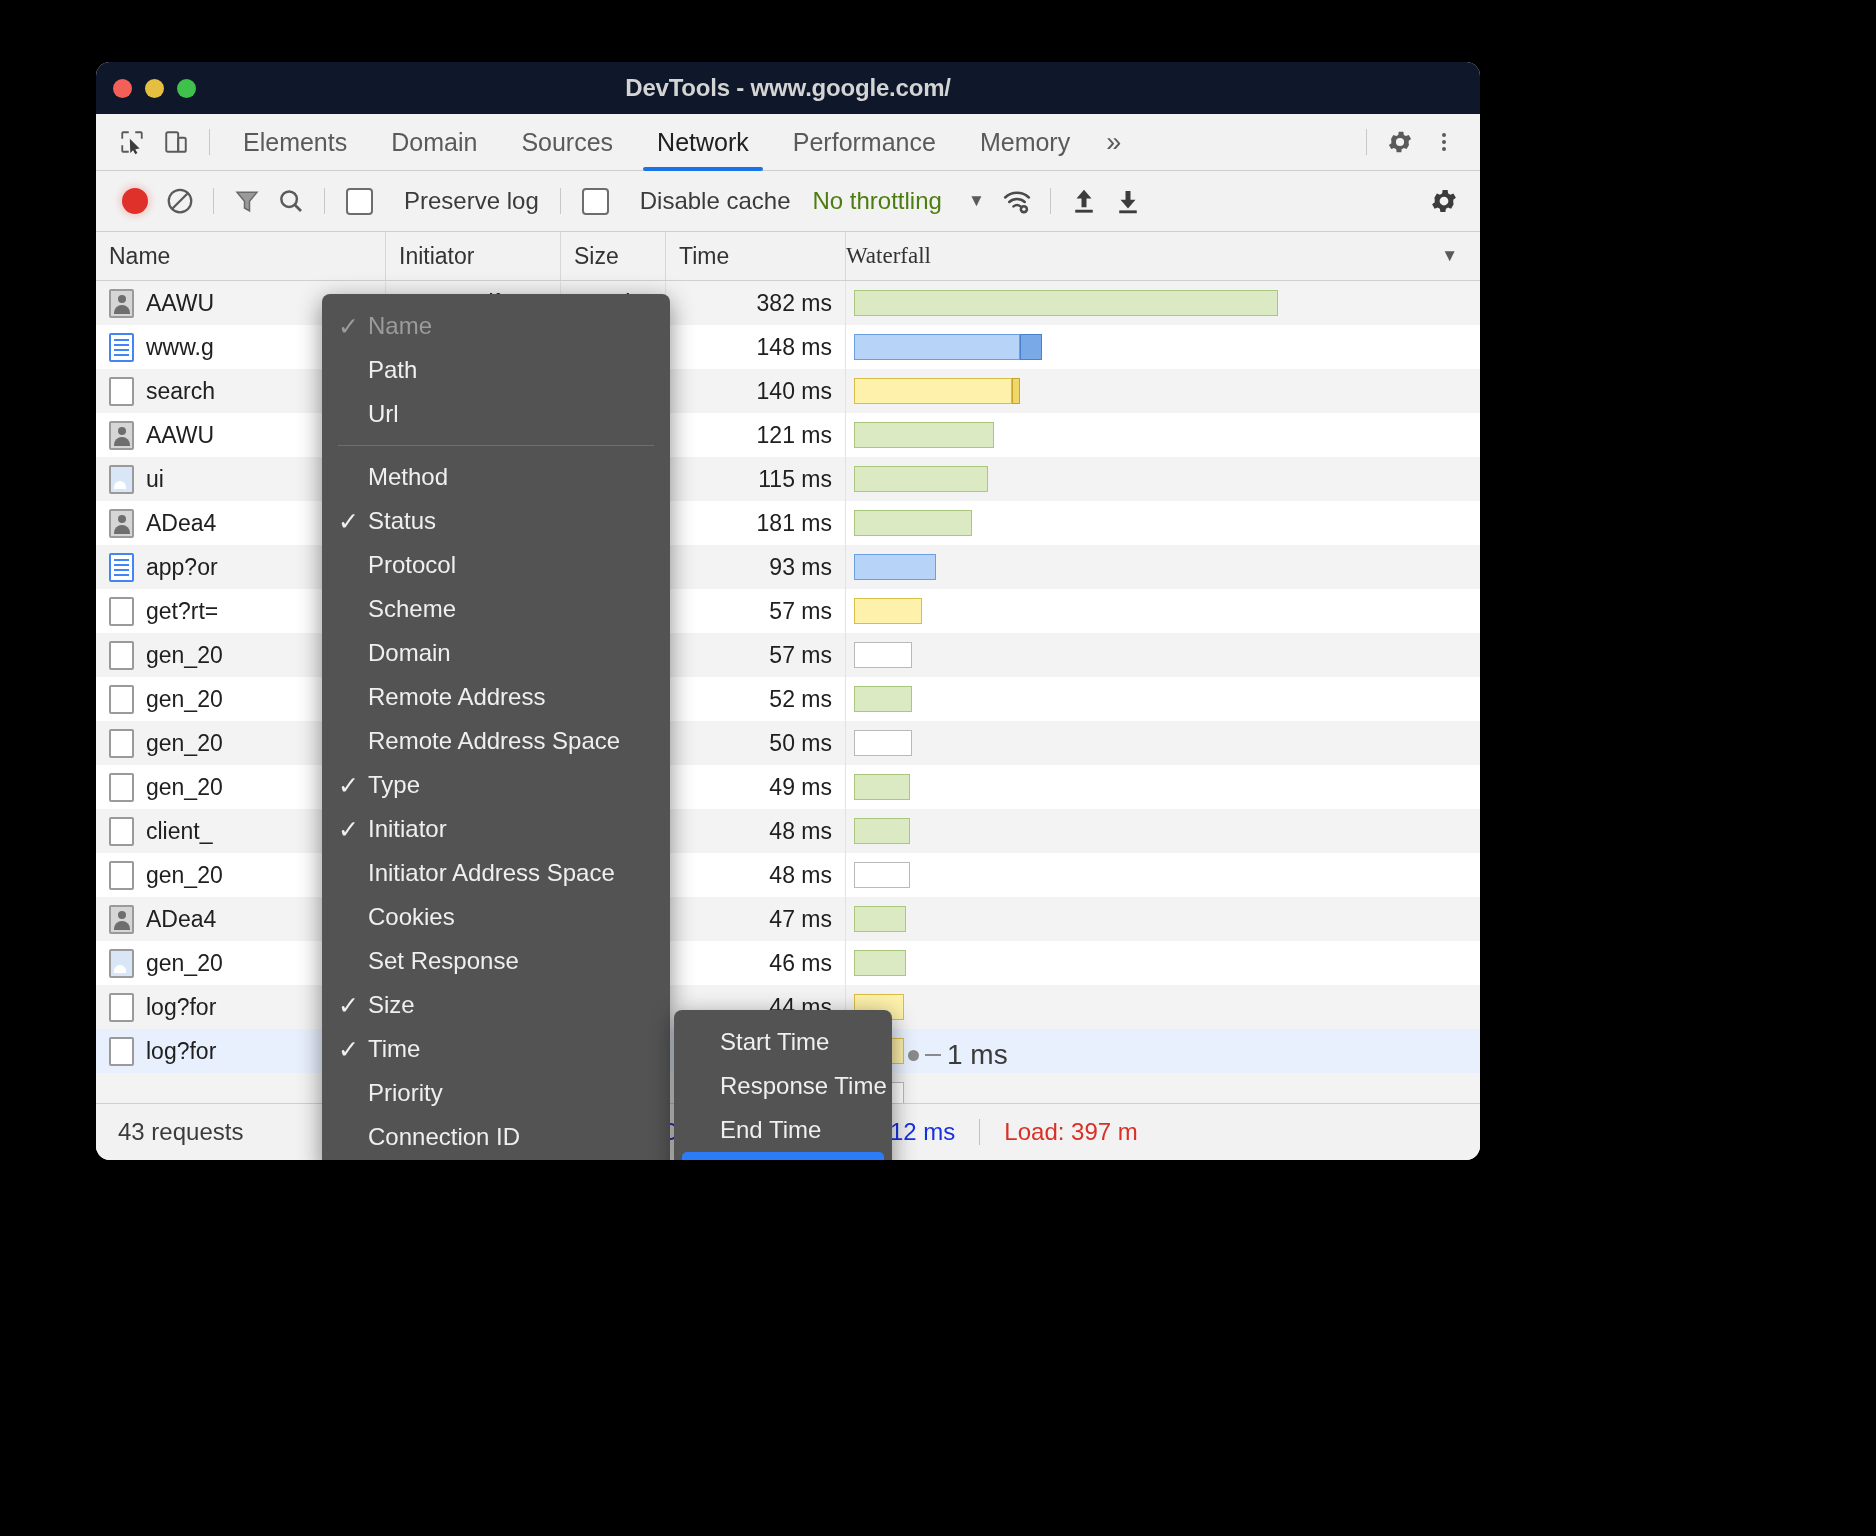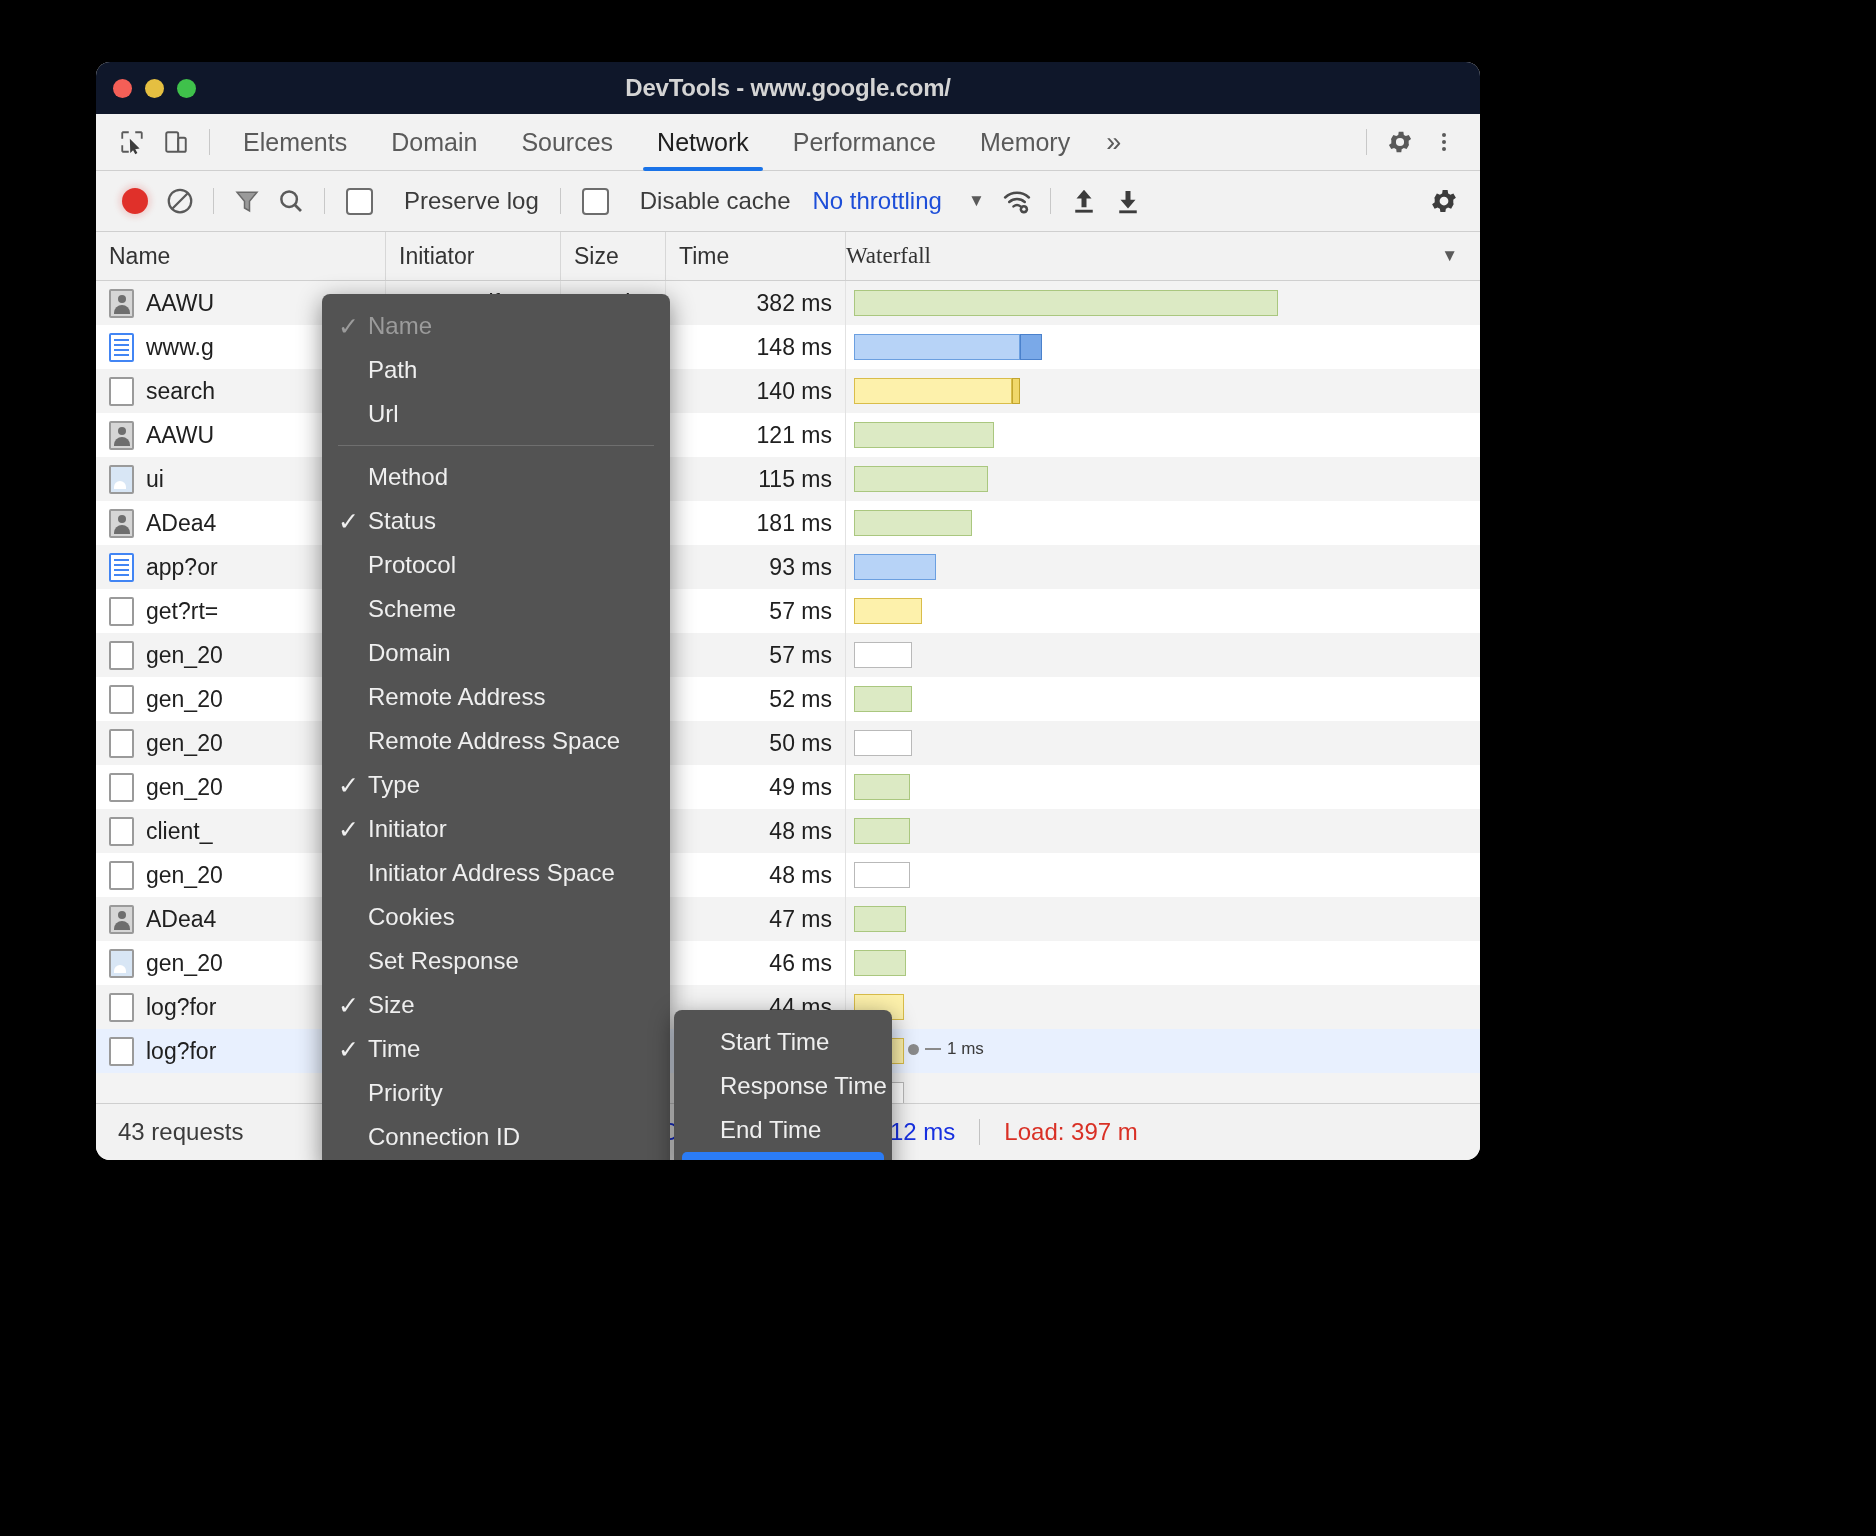--- a/index.html
+++ b/index.html
@@ -113,21 +113,21 @@
     width: 23px; height: 23px;
     border: 2px solid #6d6d6d;
     border-radius: 4px;
     background: #fff;
   }
   .cb-label { font-size: 24px; color: #3b3b3b; margin-left: 20px; }
   .throttle {
     display: flex; align-items: center; gap: 26px;
     margin-left: 12px; cursor: pointer;
   }
-  .throttle .name { font-size: 24px; color: #1d4ed8; }
+  .throttle .name { font-size: 24px; color: #4d7c0f; }
   .caret { font-size: 17px; color: #5a5a5a; }
   
   .content { flex: 1 1 auto; position: relative; overflow: hidden; background: #fff; }
   .grid-header {
     display: flex;
     height: 48px;
     background: #f2f2f2;
     border-bottom: 1px solid #cfcfcf;
     align-items: center;
     font-size: 23px;
@@ -222,21 +222,21 @@
   .wf-yellow{ background: #fdf1ab; border: 1px solid #d9bd4a; }
   .wf-white { background: #ffffff; border: 1px solid #b9b9b9; }
   .wf-tail {
     position: absolute; top: 9px; height: 26px;
     background: #7aa9e8; border: 1px solid #4a81cc; box-sizing: border-box;
   }
   .wf-tail.yellow { background: #f0d76a; border-color: #c3a52e; }
   .wf-dotlabel {
     position: absolute; top: 10px;
     display: flex; align-items: center; gap: 6px;
-    font-size: 17px; color: #3b3b3b;
+    font-size: 28px; color: #3b3b3b;
   }
   .wf-dot { width: 11px; height: 11px; border-radius: 50%; background: #8a8a8a; }
   .wf-line { height: 2px; width: 16px; background: #8a8a8a; }
   
   .statusbar {
     height: 56px;
     background: #f2f2f2;
     border-top: 1px solid #cfcfcf;
     display: flex; align-items: center;
     padding: 0 22px;

